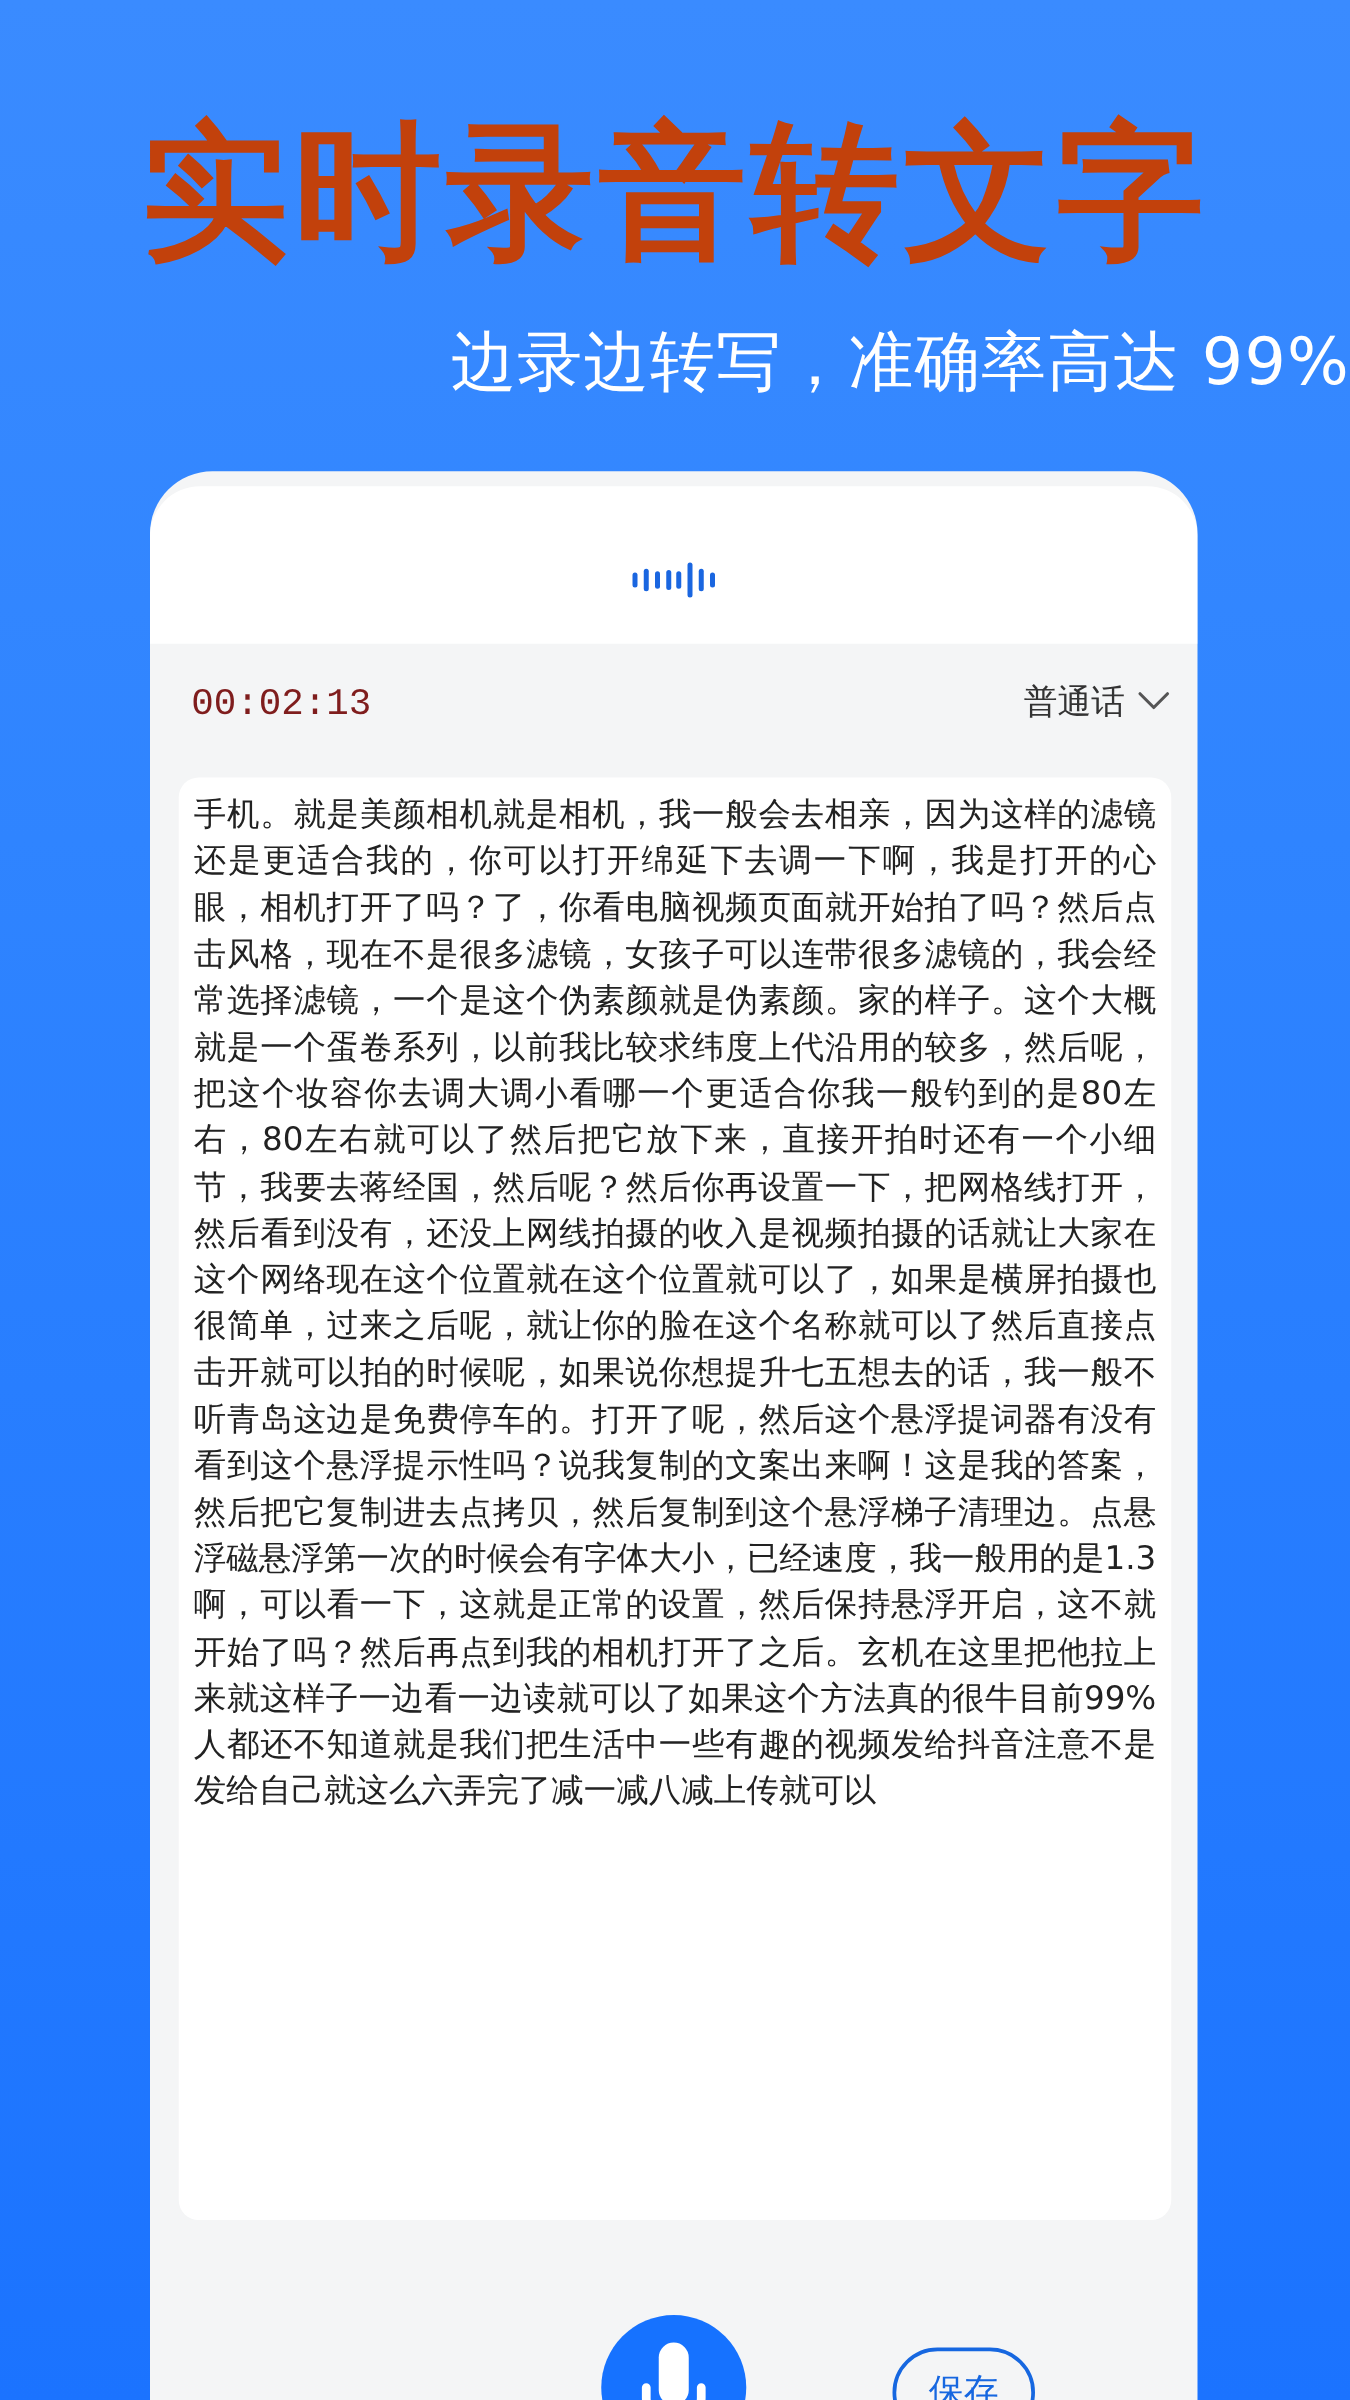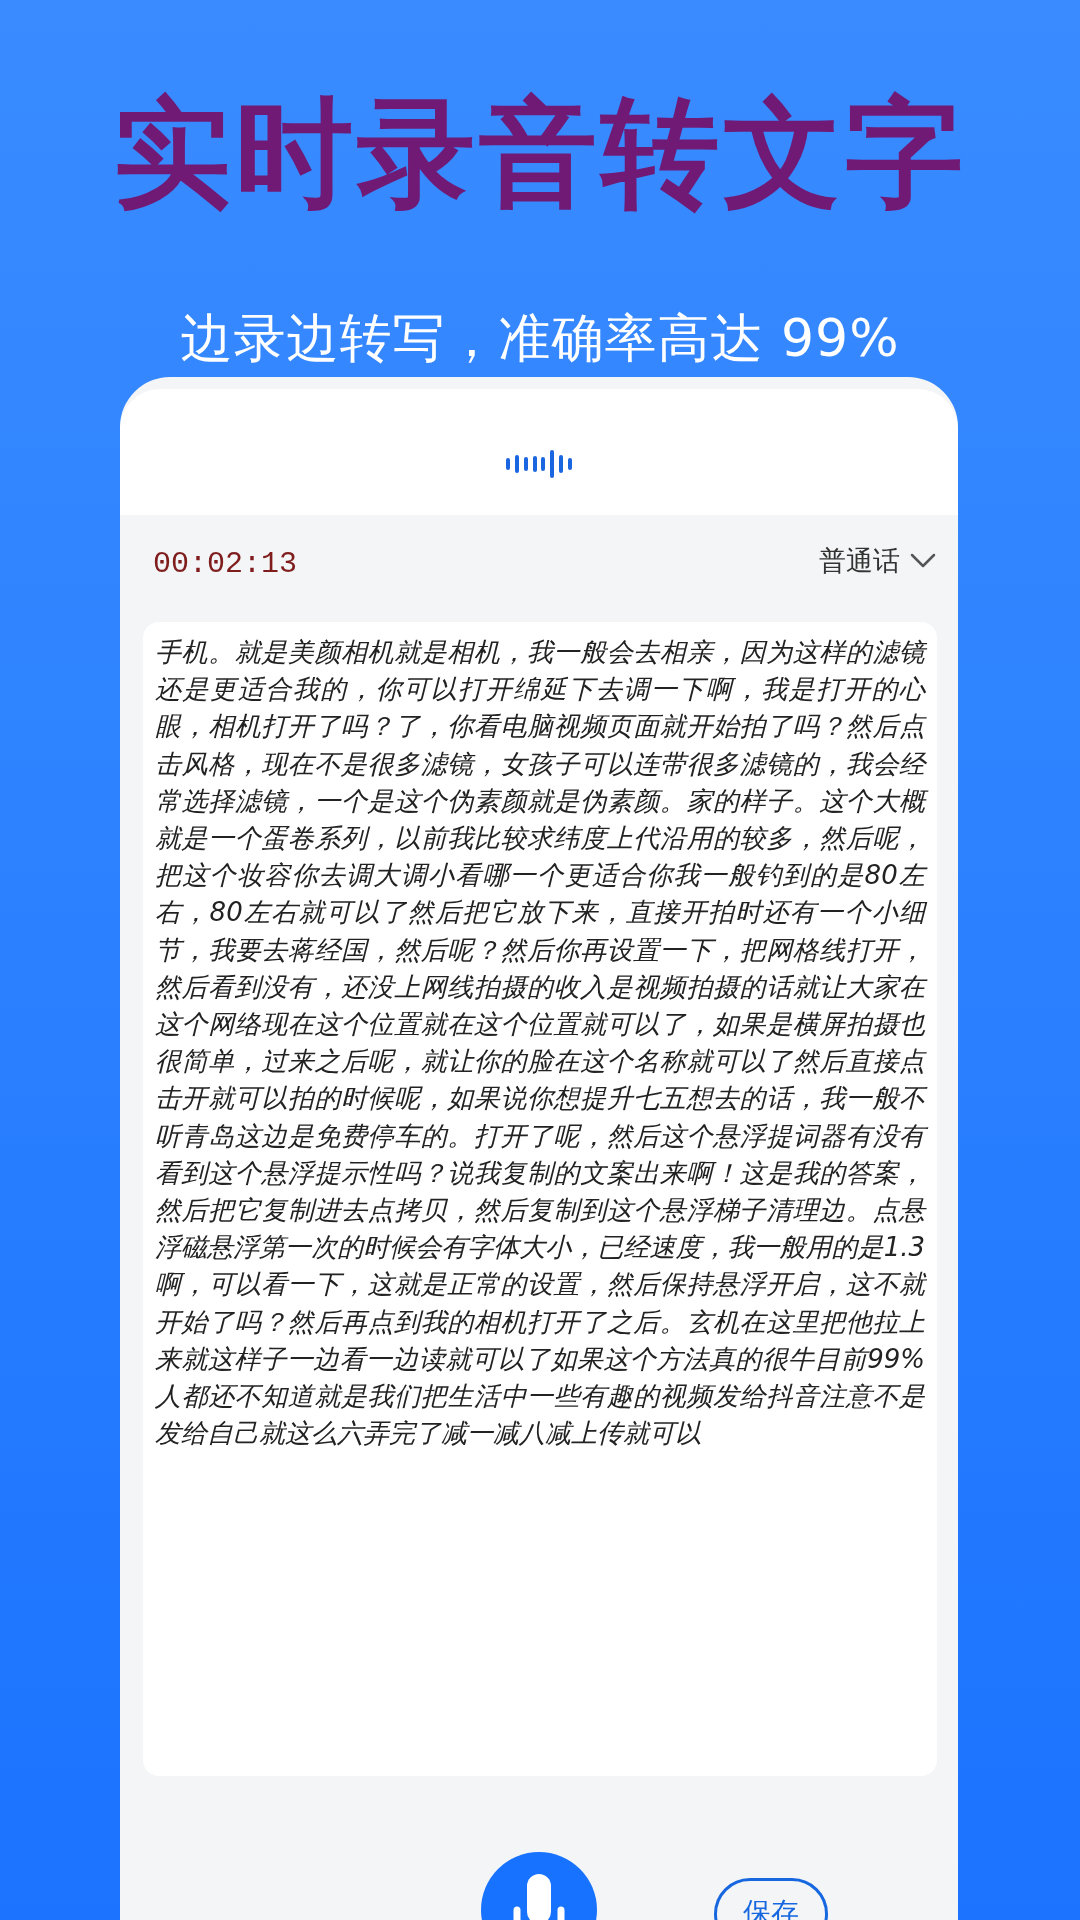--- a/index.html
+++ b/index.html
@@ -3,26 +3,26 @@
 <meta charset="utf-8">
 <style>
   html, body { margin: 0; padding: 0; }
   body {
     width: 1080px; height: 1920px; overflow: hidden; position: relative;
     background: linear-gradient(180deg, #3a8bff 0%, #2f84ff 35%, #1b73ff 100%);
     font-family: "DejaVu Sans", "Liberation Sans", sans-serif;
   }
   .hero-title {
     position: absolute; left: 0; right: 0; top: 88px; text-align: center;
-    color: #701a75; font-size: 118px; font-weight: bold; letter-spacing: 4px;
+    color: #c2410c; font-size: 118px; font-weight: bold; letter-spacing: 4px;
     line-height: 130px;
   }
   .hero-subtitle {
-    position: absolute; left: 0; right: 0; top: 255px; text-align: center;
-    color: #ffffff; font-size: 52px; line-height: 70px; letter-spacing: 1px; margin-top: 48px;
+    position: absolute; left: 0; right: 0; top: 255px; text-align: right;
+    color: #ffffff; font-size: 52px; line-height: 70px; letter-spacing: 1px;
   }
   .card {
     position: absolute; left: 120px; top: 377px; width: 838px; height: 1600px;
     background: #f4f5f6; border-radius: 50px 50px 0 0; overflow: hidden;
   }
   .card-head {
     position: absolute; left: 0; top: 12px; width: 100%; height: 126px;
     background: #ffffff; border-radius: 40px 40px 0 0;
   }
   .wave {
@@ -41,21 +41,20 @@
     position: absolute; right: 22px; top: 28px; display: flex; align-items: center;
     cursor: pointer;
     font-family: Liberation Mono, monospace;
   }
   .lang-label { font-size: 27px; color: #333; }
   .chev { margin-left: 10px; width: 26px; height: 16px; }
   .transcript {
     position: absolute; left: 23px; top: 245px; width: 794px; height: 1154px;
     background: #ffffff; border-radius: 16px; box-sizing: border-box;
     padding: 12px 12px 0 12px;
-    font-style: italic;
   }
   .transcript-text {
     font-size: 26px; line-height: 37.2px; color: #222; margin: 0;
     word-break: break-all; text-align: justify;
   }
   .mic-btn {
     position: absolute; left: 361px; top: 1475px; width: 116px; height: 116px;
     border-radius: 50%; background: #1672ff; cursor: pointer;
   }
   .save-btn {

